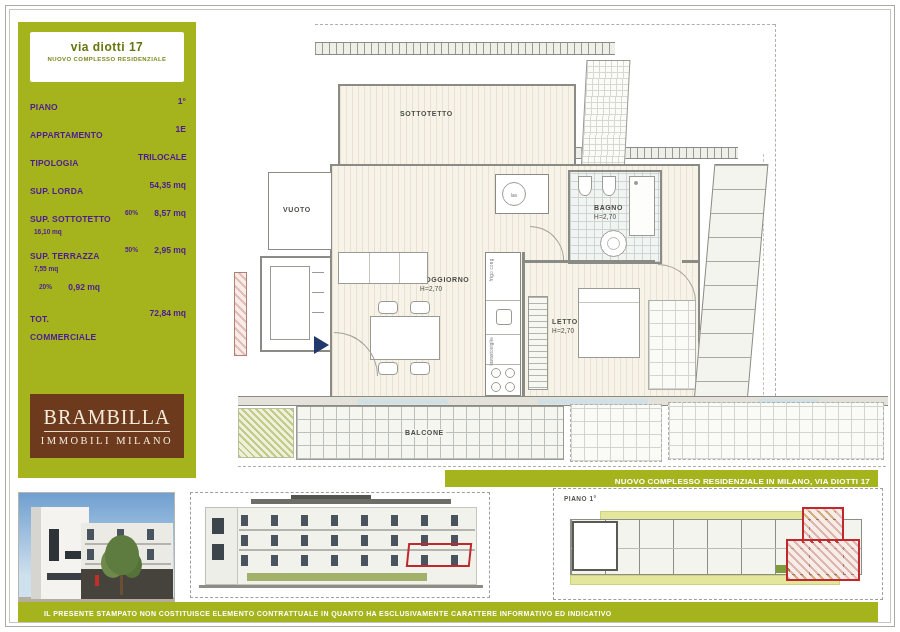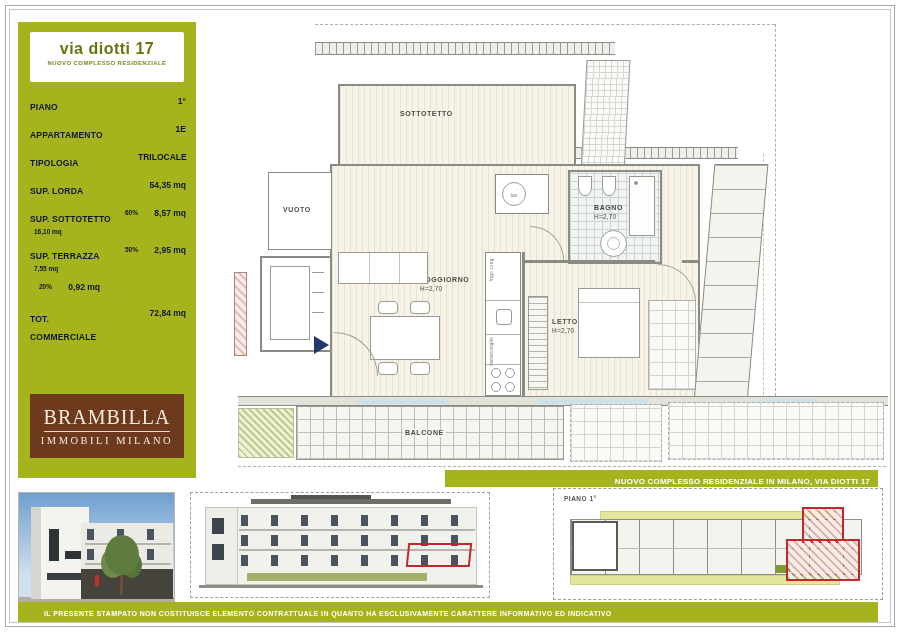--- a/index.html
+++ b/index.html
@@ -4,24 +4,24 @@
 <style>
   * { margin:0; padding:0; box-sizing:border-box; }
   body { width:900px; height:632px; background:#fff; font-family:"Liberation Sans",sans-serif; overflow:hidden; }
   .page { position:relative; width:900px; height:632px; background:#fff; }
   .frame-outer { position:absolute; inset:5px; border:1px solid #a9a9a1; pointer-events:none; }
   .frame-inner { position:absolute; inset:9px; border:1px solid #c6c6be; pointer-events:none; }
 
   
   .sidebar { position:absolute; left:18px; top:22px; width:178px; height:456px; background:#a5b41c; }
   .titlebox { position:absolute; left:12px; top:10px; width:154px; height:50px; background:#fff; border-radius:2px; text-align:center; padding-top:8px; }
-  .titlebox .t1 { font-size:16px; font-weight:bold; color:#67750e; letter-spacing:.5px; }
+  .titlebox .t1 { font-size:12px; font-weight:bold; color:#67750e; letter-spacing:.5px; }
   .titlebox .t2 { font-size:6px; font-weight:bold; color:#7c8a20; letter-spacing:.4px; margin-top:2px; }
   .srows { position:absolute; left:12px; top:74px; width:156px; }
-  .srow { display:flex; align-items:flex-start; margin-bottom:10px; color:#0f172a; }
+  .srow { display:flex; align-items:flex-start; margin-bottom:10px; color:#4c1d95; }
   .srow .lblcol { flex:1; }
   .srow .lbl { font-size:8.5px; font-weight:bold; letter-spacing:.2px; }
   .srow .sub { display:block; font-size:6.5px; font-weight:bold; margin-top:2px; padding-left:4px; min-height:1px;}
   .srow .pct { width:22px; font-size:6.5px; font-weight:bold; text-align:right; margin-top:1px; }
   .srow .val { width:48px; font-size:8.5px; font-weight:bold; text-align:right; }
   .srow.tot { margin-top:16px;justify-content:center; }
   .logo { position:absolute; left:12px; top:372px; width:154px; height:64px; background:#6d3a1e; text-align:center; padding-top:12px; }
   .logo .l1 { display:inline-block; font-family:"Liberation Serif",serif; font-size:20px; color:#f3ead9; letter-spacing:1px; border-bottom:1px solid #e8ddd0; padding-bottom:2px; }
   .logo .l2 { font-family:"Liberation Serif",serif; font-size:10.5px; color:#f3ead9; letter-spacing:2.5px; margin-top:3px; }
 

